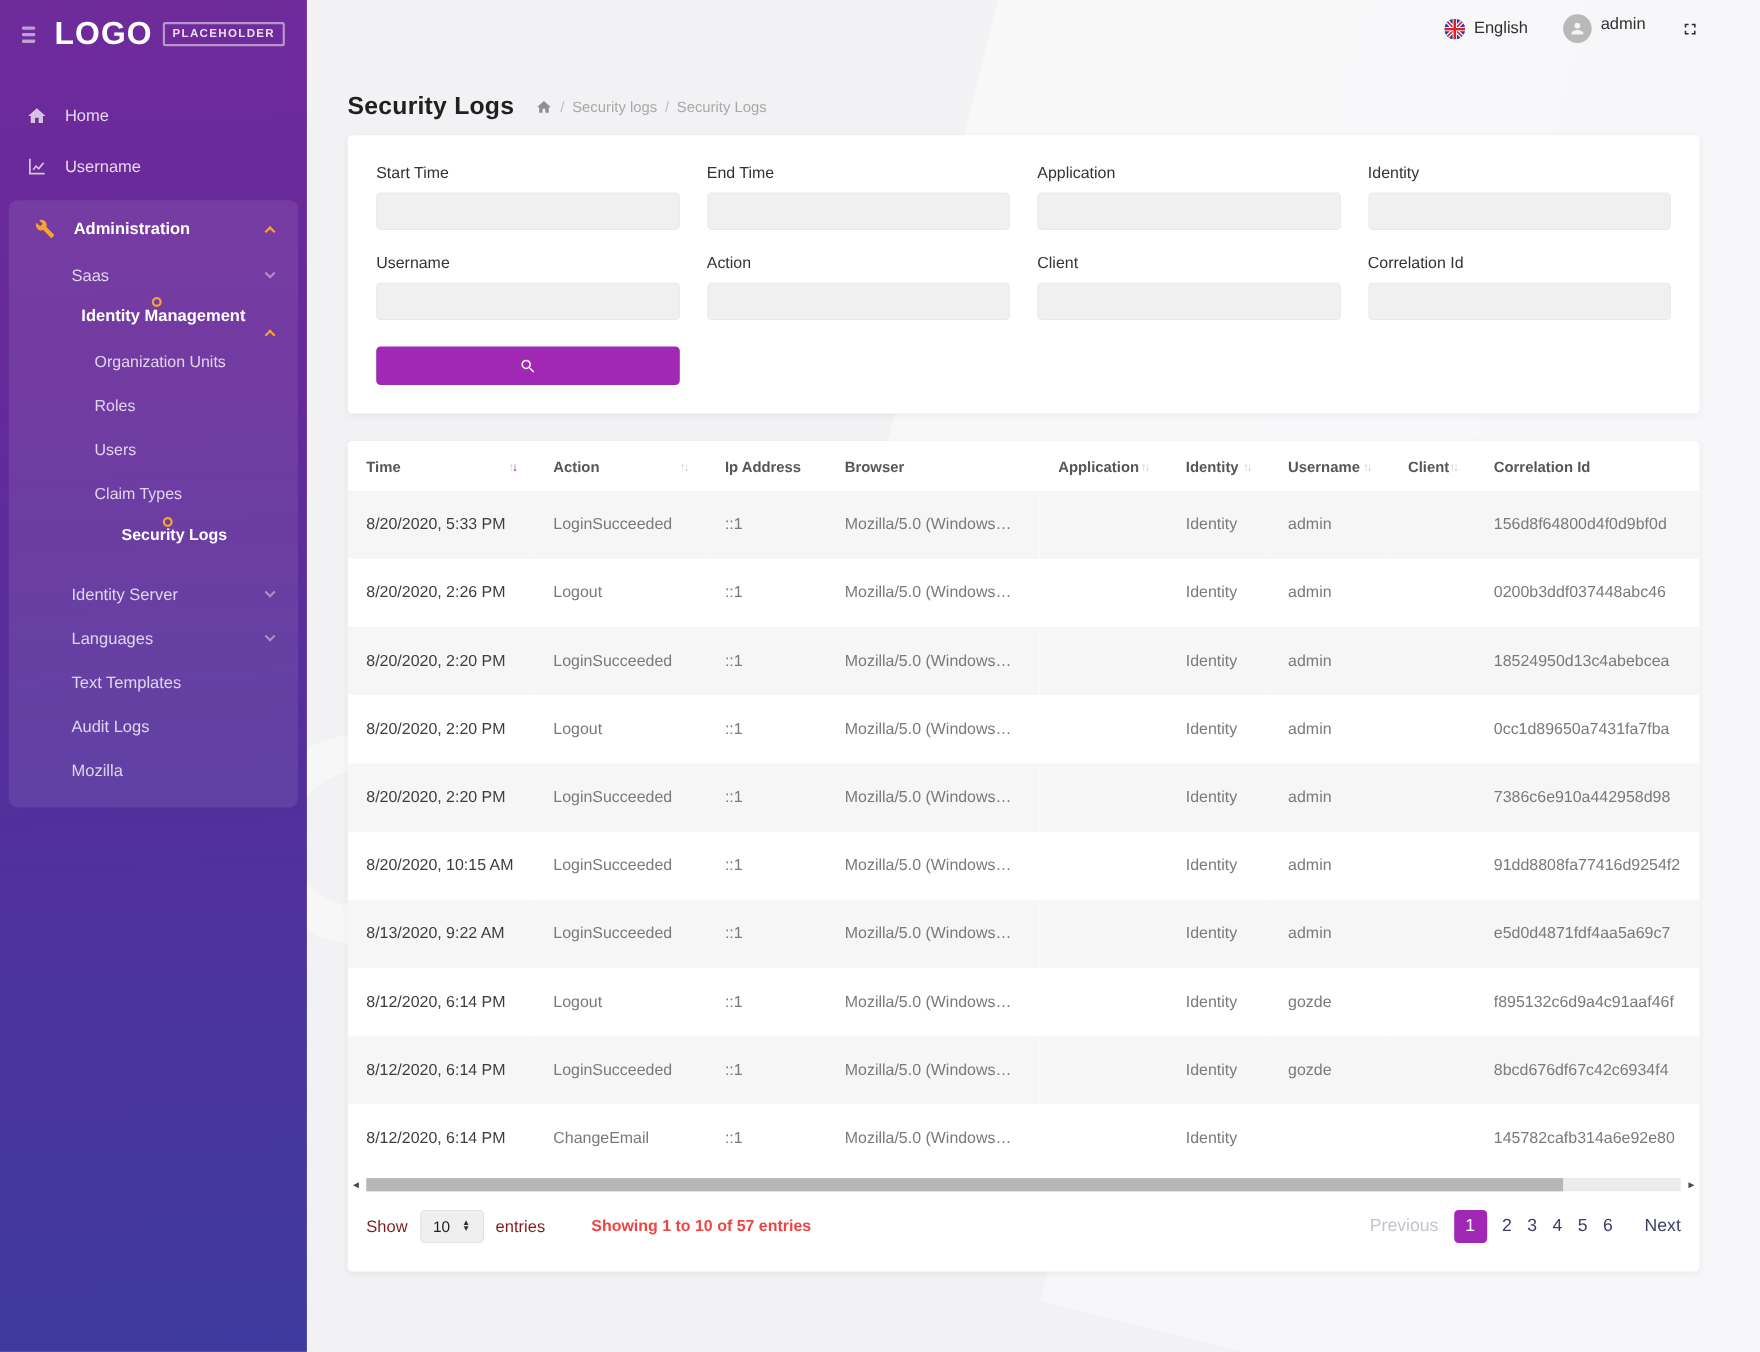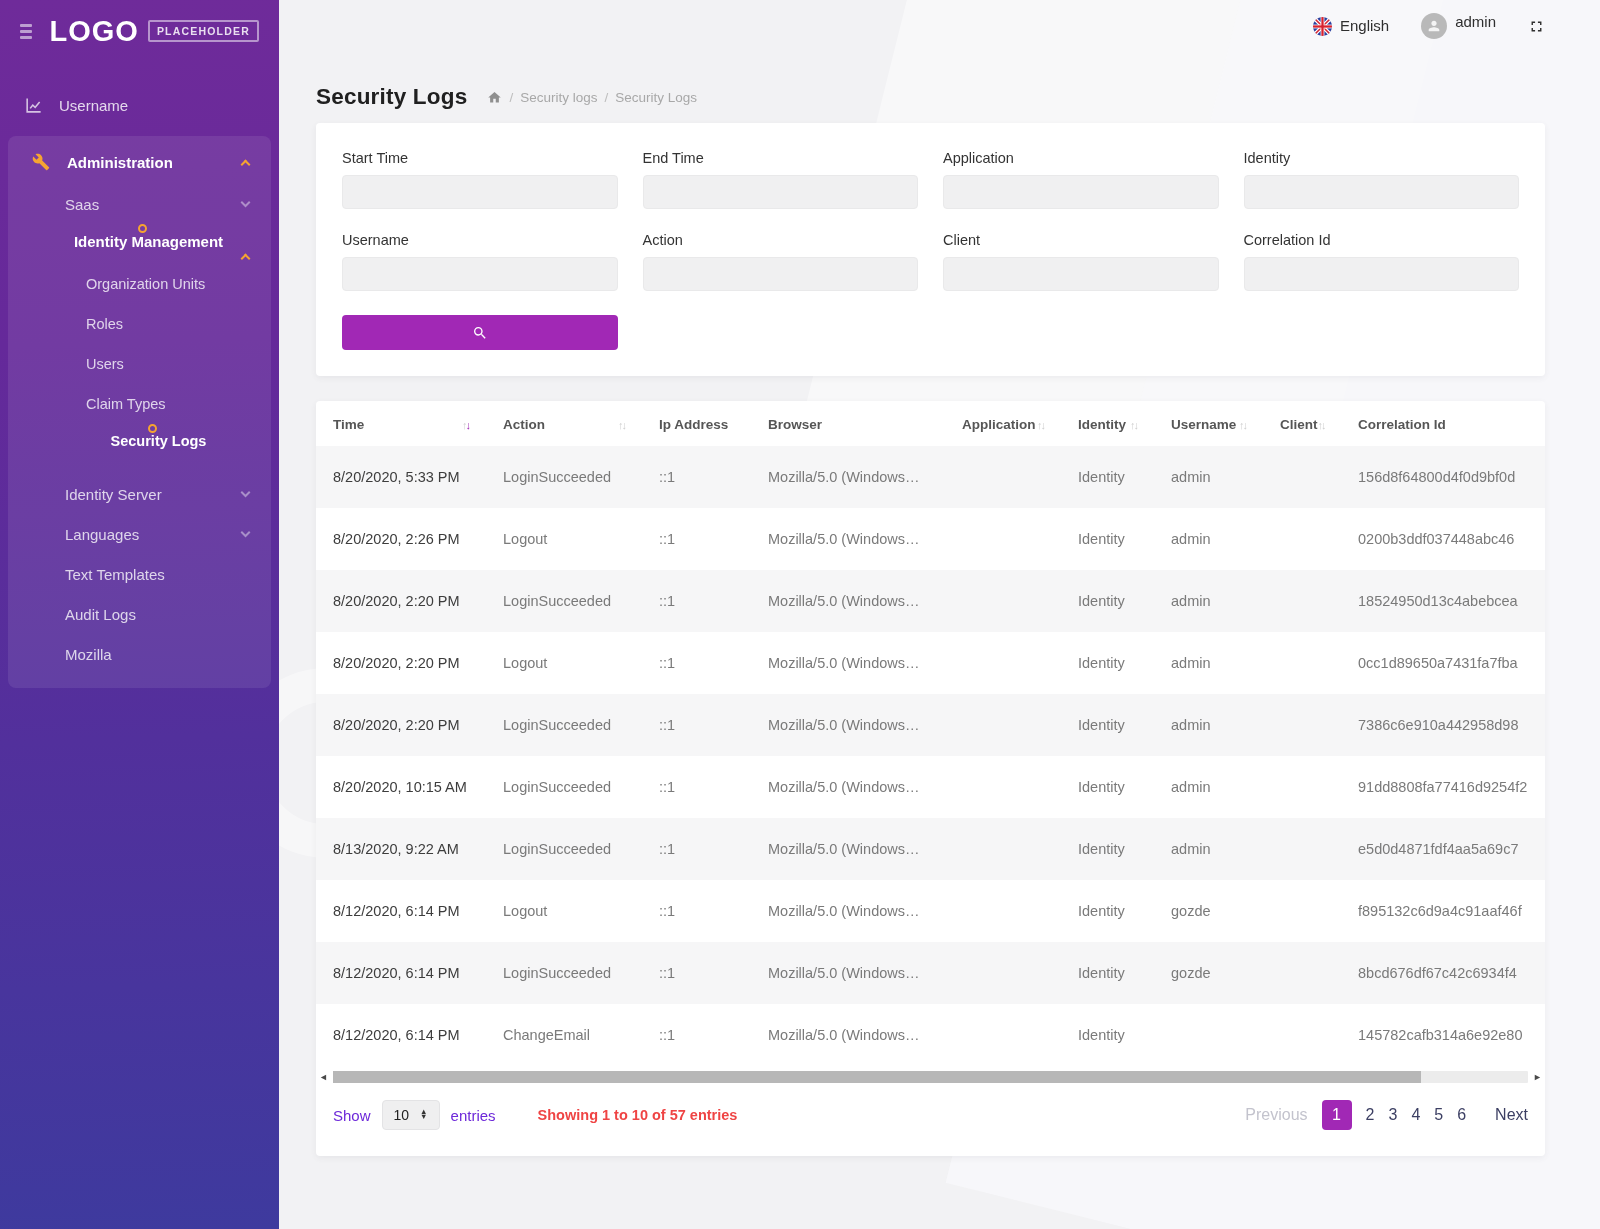--- a/index.html
+++ b/index.html
@@ -110,21 +110,21 @@
   tbody tr:nth-child(odd) { background:#f6f6f7; }
 
   
   .hscroll { display:flex; align-items:center; gap:5px; margin:4px 3px 0 3px; height:14px; }
   .sb-arrow { font-size:9px; color:#4a4a4a; line-height:1; cursor:pointer; }
   .sb-track { flex:1; height:12px; background:#ececec; position:relative; border-radius:1px; }
   .sb-thumb { position:absolute; left:0; top:0; height:12px; width:91%; background:#b7b7b7; cursor:grab; }
 
   
   .table-footer { display:flex; align-items:center; padding:16px 17px 18px 17px; }
-  .show-label,.entries-label { color:#6d28d9; font-size:15px; }
+  .show-label,.entries-label { color:#7f1d1d; font-size:15px; }
   .page-size {
     margin:0 11px; background:#efeff0; border:1px solid #e3e3e5; border-radius:4px;
     padding:6px 11px; display:flex; align-items:center; gap:11px; font-size:14px; color:#222; cursor:pointer;
   }
   .stepper { display:flex; flex-direction:column; line-height:.62; font-size:7.5px; color:#333; }
   .summary { margin-left:42px; color:#ef4444; font-size:14.5px;font-weight:bold; }
   .pagination { margin-left:auto; display:flex; align-items:center; gap:14px; font-size:16px; color:#3c3f63; }
   .pagination .prev { color:#c3c3cd; cursor:default; }
   .pagination .page { cursor:pointer; }
   .pagination .page.active {
@@ -141,20 +141,28 @@
     <span class="hamburger">
         <i></i>
         <i></i>
         <i></i>
       </span>
     <span class="logo-text">LOGO</span>
     <span class="logo-badge">PLACEHOLDER</span>
   </div>
 
   <nav class="nav">
+    <div class="nav-item">
+      <span class="nav-ico">
+        <svg width="19" height="19" viewBox="0 0 24 24">
+            <path d="M10 20v-6h4v6h5v-8h3L12 3 2 12h3v8z"></path>
+          </svg>
+      </span>
+      <span>Home</span>
+    </div>
     <div class="nav-item">
       <span class="nav-ico">
         <svg width="19" height="19" viewBox="0 0 24 24">
             <path d="M3 3v18h18v-2H5V3H3zm4 12l4-5 3 3 5-6 1.5 1.2-6.3 7.6-3-3L8.6 16 7 15z"></path>
           </svg>
       </span>
       <span>Username</span>
     </div>
 
     <div class="admin-panel">

